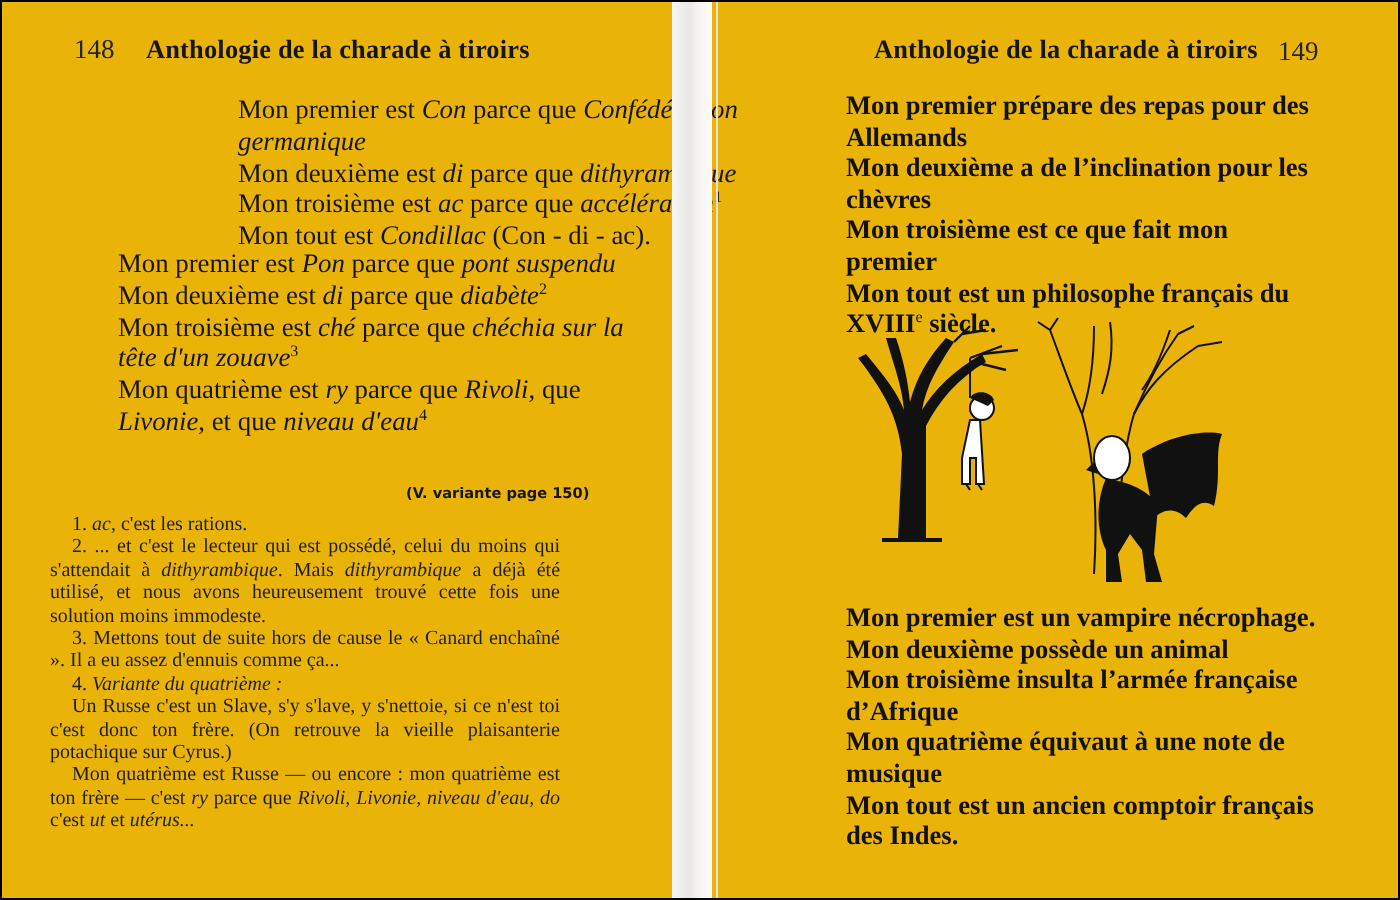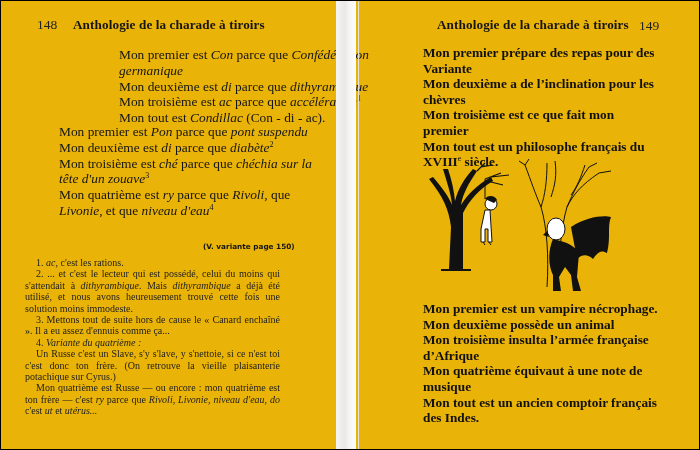--- a/index.html
+++ b/index.html
@@ -87,21 +87,21 @@
   <div class="gutter"></div>
   <div class="gutter-line"></div>
 
   <div class="page page-right">
     <span class="running-head right-head">Anthologie de la charade à tiroirs</span>
     <span class="folio right-folio">149</span>
 
     <div class="bold-verse bv1">
       <div id="rc1">
           <div>Mon premier prépare des repas pour des</div>
-          <div>Variante</div>
+          <div>Allemands</div>
           <div>Mon deuxième a de l’inclination pour les</div>
           <div>chèvres</div>
           <div>Mon troisième est ce que fait mon</div>
           <div>premier</div>
           <div>Mon tout est un philosophe français du</div>
         </div>
       <div><span>XVIII</span><span class="sup-e">e</span><span> siècle.</span></div>
     </div>
 
     <svg class="illustration" viewBox="0 0 220 140">

